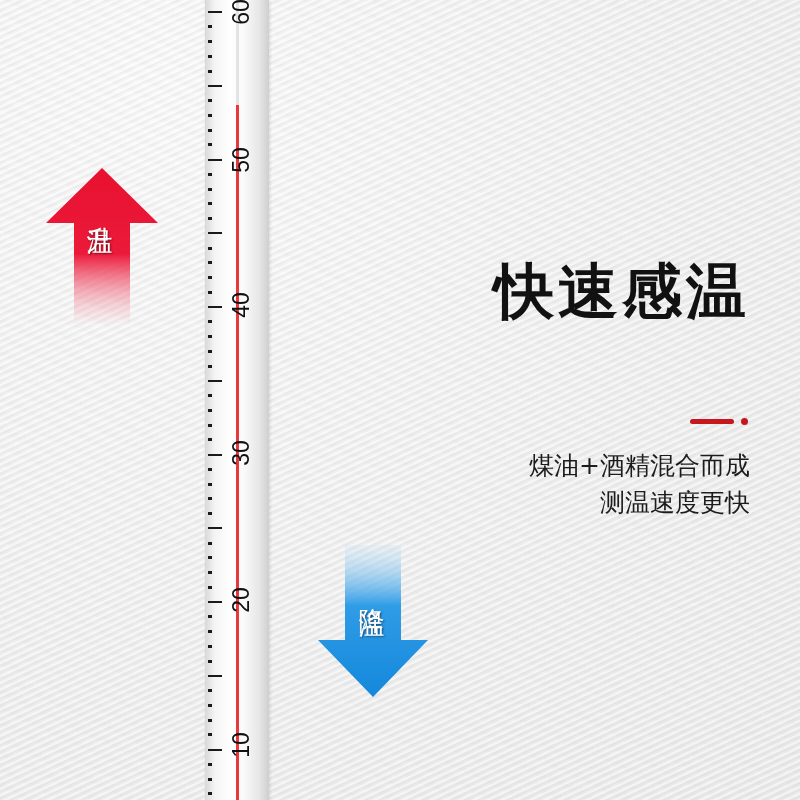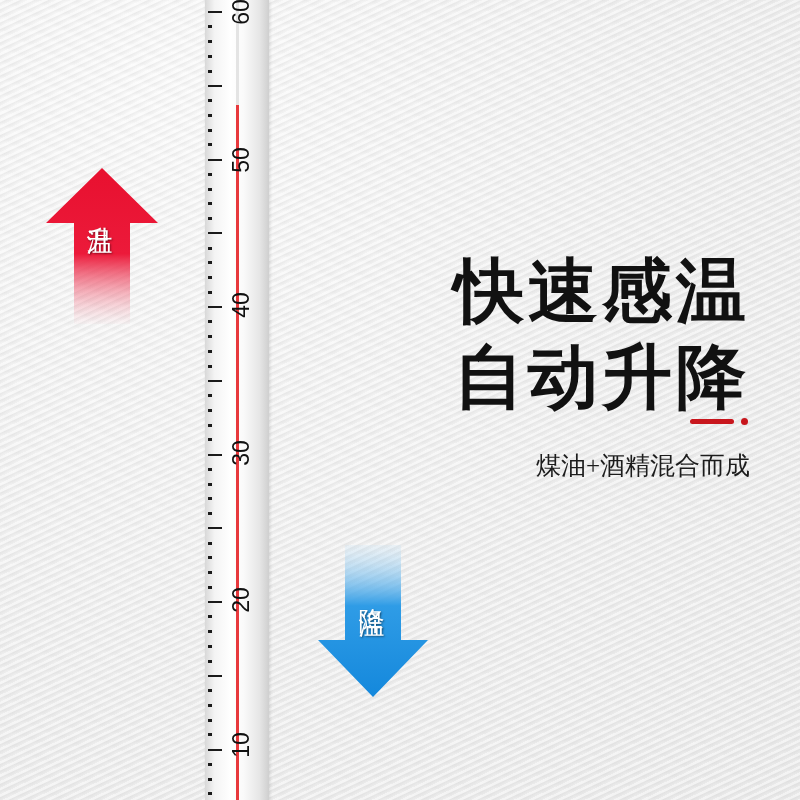--- a/index.html
+++ b/index.html
@@ -40,30 +40,30 @@
   .arrow { position:absolute; }
   .arrow-up { left:46px; top:168px; width:112px; height:156px; }
   .arrow-down { left:318px; top:545px; width:110px; height:152px; }
   .arrow-text {
     position:absolute; color:#fff; font-size:26px; line-height:30px;
     text-shadow: 1px 1px 2px rgba(0,0,0,0.45);
     writing-mode: vertical-rl; letter-spacing:4px;
   }
   .headline {
     position:absolute; right:50px; top:248px; text-align:right;
-    font-size:70px; font-weight:bold; color:#111; line-height:86px;
+    font-size:60px; font-weight:bold; color:#111; line-height:86px;
     letter-spacing:4px;
   }
   .accent-bar { position:absolute; left:690px; top:419px; width:44px; height:5px; background:#c8161d; border-radius:3px; }
   .accent-dot { position:absolute; left:741px; top:418px; width:7px; height:7px; background:#c8161d; border-radius:50%; }
   .desc {
     position:absolute; right:50px; top:447px; text-align:right;
     font-size:25px; color:#1c1c1c; line-height:37px;
   }
-  .desc div { white-space:nowrap;font-family:Liberation Serif, serif; }
+  .desc div { white-space:nowrap; }
 </style>
 </head>
 <body>
 
 <div class="bg"></div>
 
 <div class="thermo">
   <div class="tube"></div>
   <div class="liquid" id="liquid" style="top: 105px; background: rgb(232, 57, 61);"></div>
   <div id="ticks">
@@ -149,21 +149,21 @@
       <stop offset="0.4" stop-color="#2f9ce6"></stop>
       <stop offset="1" stop-color="#1488dc"></stop>
     </linearGradient>
   </defs>
   <polygon points="27,0 83,0 83,95 110,95 55,152 0,95 27,95" fill="url(#gdn)"></polygon>
 </svg>
 <div class="arrow-text" style="left:357px;top:588px;">降温</div>
 
 <div class="headline">
   <div>快速感温</div>
-  <div>自动升降</div>
 </div>
 
 <div class="accent-bar"></div>
 <div class="accent-dot"></div>
 
 <div class="desc">
   <div>煤油+酒精混合而成</div>
+  <div>测温速度更快</div>
 </div>
 
 </body></html>

